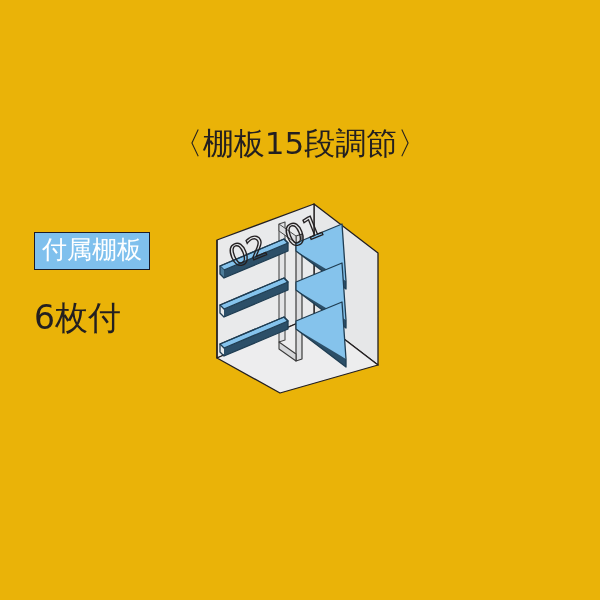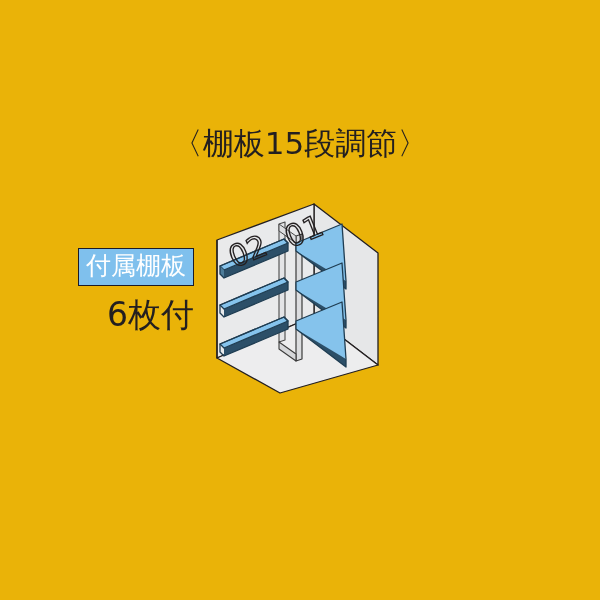--- a/index.html
+++ b/index.html
@@ -32,38 +32,38 @@
     line-height: 42px;
     color: #231f20;
     letter-spacing: 0px;
     font-family: "DejaVu Sans", "Liberation Sans", sans-serif;
     white-space: nowrap;
   }
   
   #caption {
     position: absolute;
     left: 34px;
-    top: 248px;
+    top: 232px;
     width: 160px;
-    text-align: right;
+    text-align: left;
   }
   #badge {
     display: inline-block;
     background: #7fc0ed;
     border: 1px solid #1b1b28;
     color: #ffffff;
     font-size: 25px;
     line-height: 30px;
     padding: 2px 7px 4px 7px;
     font-family: "DejaVu Sans", "Liberation Sans", sans-serif;
     white-space: nowrap;
     box-sizing: border-box;
   }
   #count {
-    margin-top: 9px;
+    margin-top: 28px;
     font-size: 33px;
     line-height: 40px;
     color: #231f20;
     font-family: "DejaVu Sans", "Liberation Sans", sans-serif;
     white-space: nowrap;
   }
   
   #diagram {
     position: absolute;
     left: 196px;

